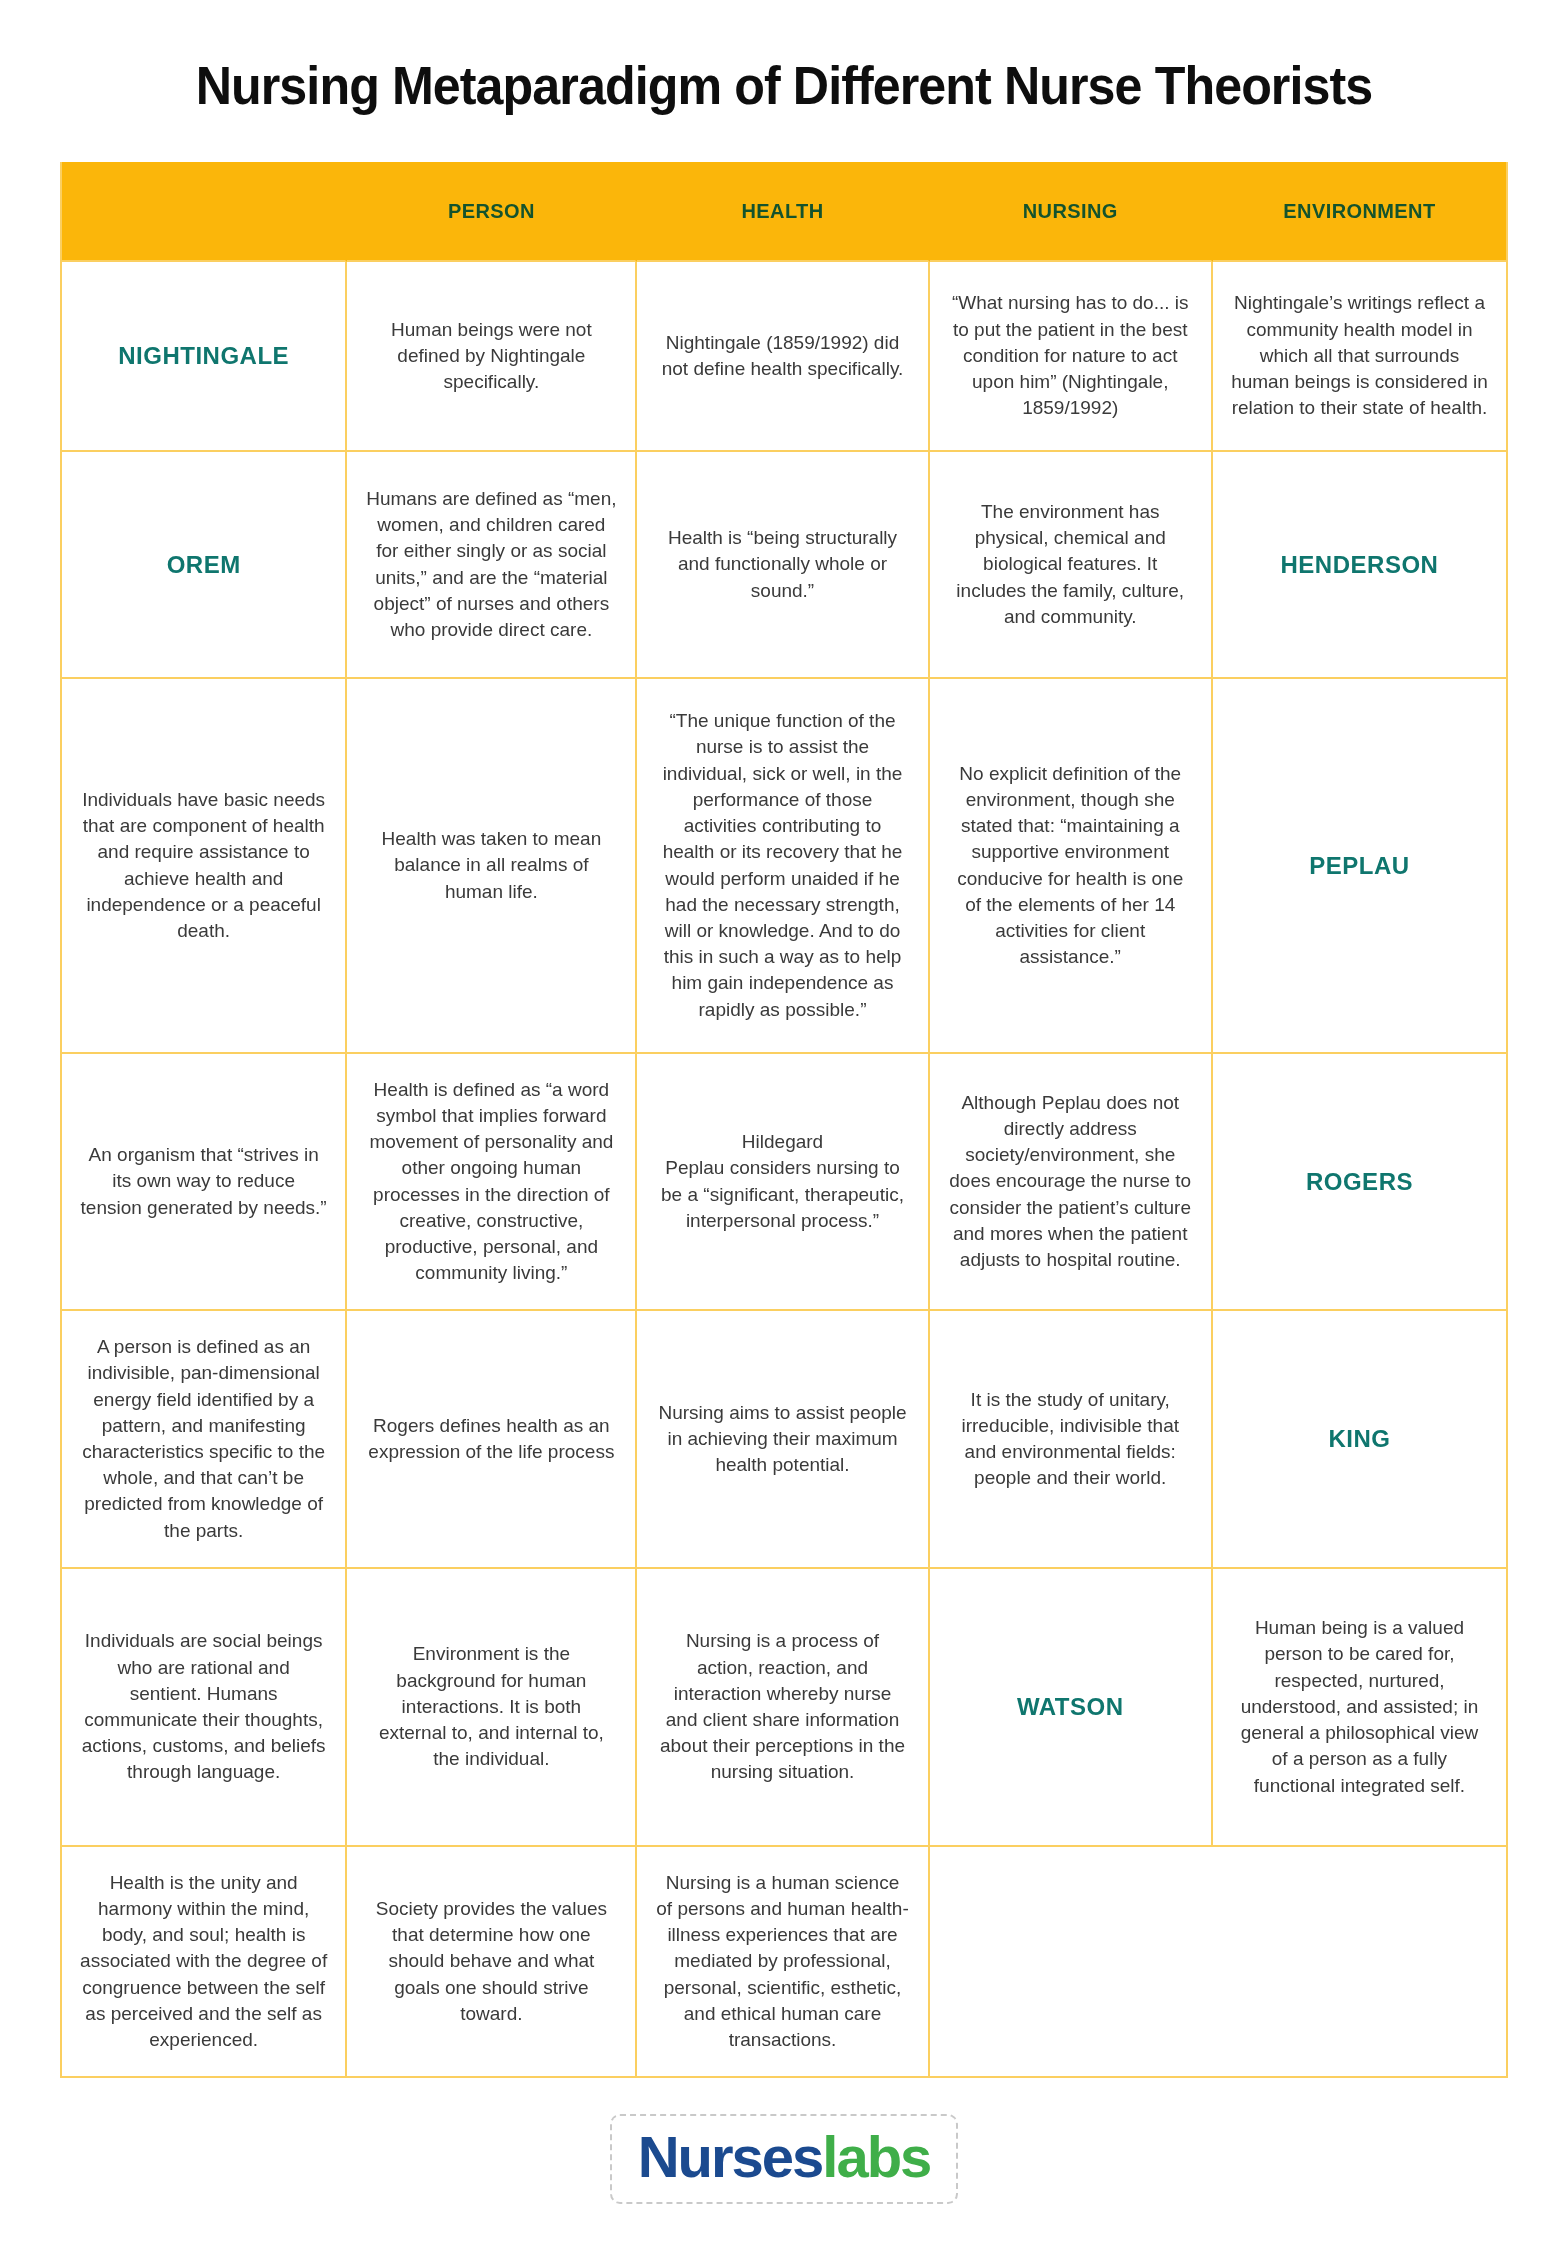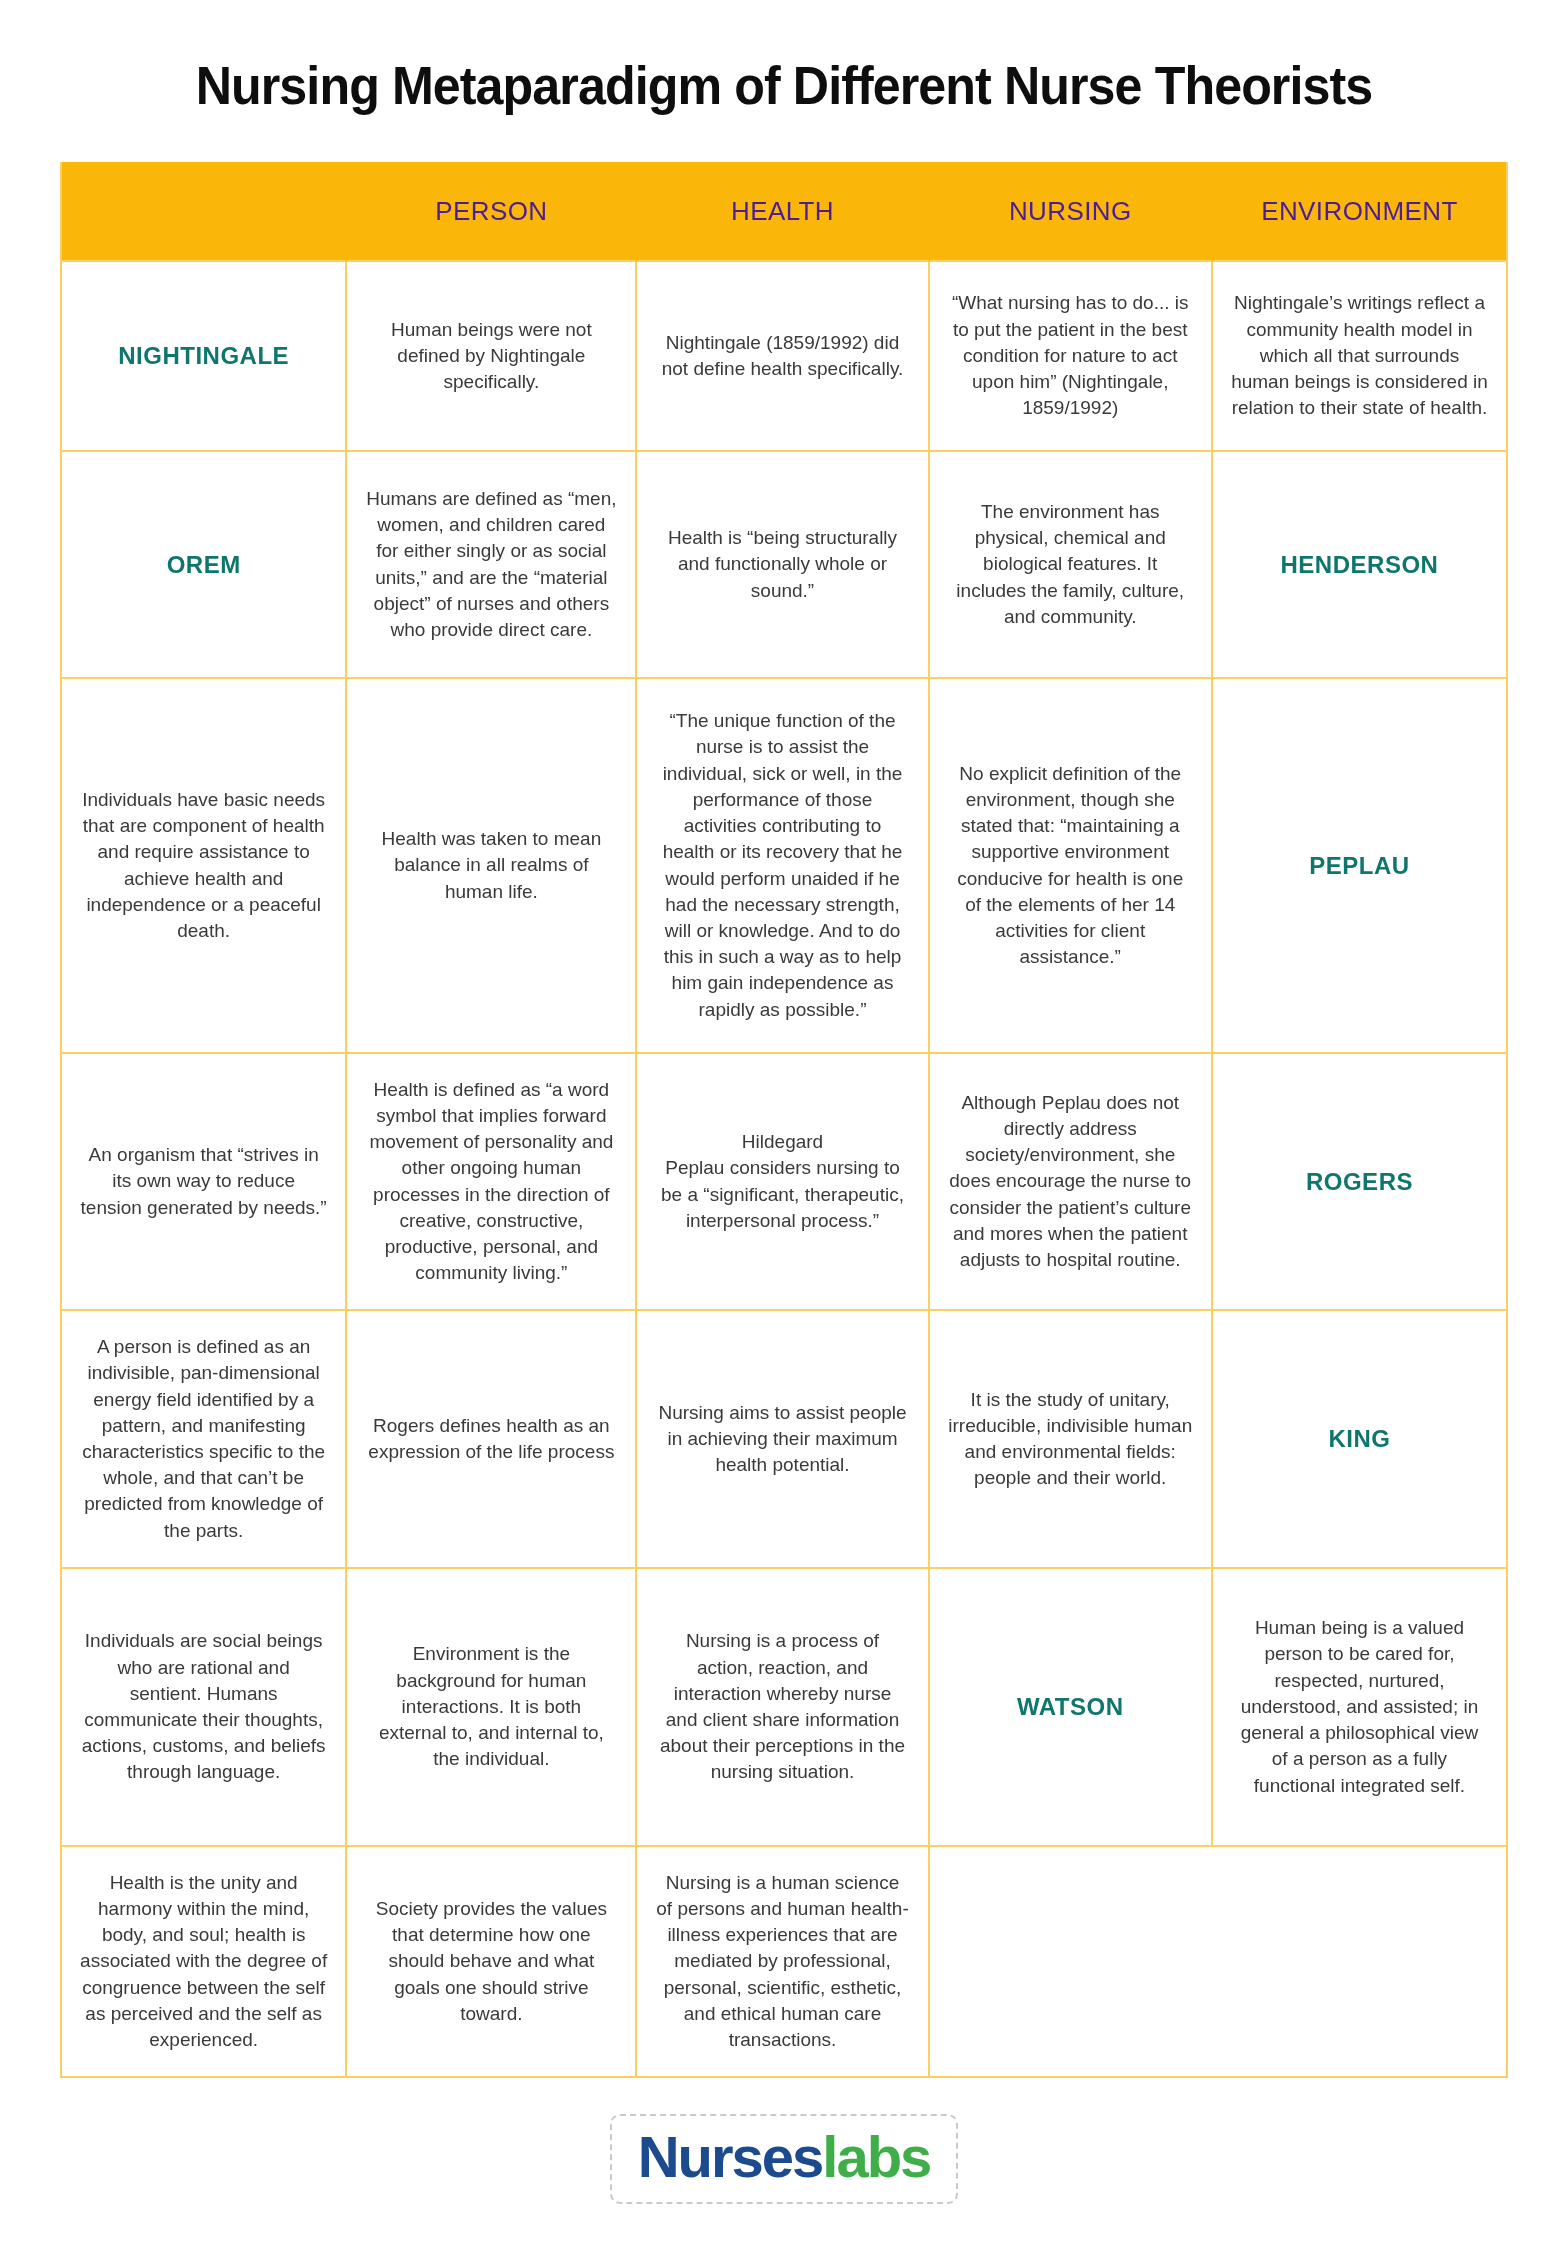--- a/index.html
+++ b/index.html
@@ -40,24 +40,24 @@
     justify-content:center;
     text-align:center;
     padding:10px 18px;
     white-space:pre-line;
   }
   .cell:nth-child(5n){border-right:none;}
   .cell:nth-child(n+36){border-bottom:none;}
   .head{
     background:var(--header-bg);
     border-right-color:var(--header-bg);
-    font-weight:400;
-    font-size:26px;
+    font-weight:700;
+    font-size:20px;
     letter-spacing:.4px;
-    color:#4c1d95;
+    color:#14532d;
   }
   .theorist{
     font-weight:700;
     font-size:24px;
     letter-spacing:.5px;
     color:#0f766e;
   }
   .body-cell{
     font-size:19px;
     line-height:1.38;
@@ -138,21 +138,21 @@
     <div class="cell body-cell">An organism that “strives in its own way to reduce tension generated by needs.”</div>
     <div class="cell body-cell">Health is defined as “a word symbol that implies forward movement of personality and other ongoing human processes in the direction of creative, constructive, productive, personal, and community living.”</div>
     <div class="cell body-cell">Hildegard
 Peplau considers nursing to be a “significant, therapeutic, interpersonal process.”</div>
     <div class="cell body-cell">Although Peplau does not directly address society/environment, she does encourage the nurse to consider the patient’s culture and mores when the patient adjusts to hospital routine.</div>
 
     <div class="cell theorist">ROGERS</div>
     <div class="cell body-cell">A person is defined as an indivisible, pan-dimensional energy field identified by a pattern, and manifesting characteristics specific to the whole, and that can’t be predicted from knowledge of the parts.</div>
     <div class="cell body-cell">Rogers defines health as an expression of the life process</div>
     <div class="cell body-cell">Nursing aims to assist people in achieving their maximum health potential.</div>
-    <div class="cell body-cell">It is the study of unitary, irreducible, indivisible human and environmental fields: people and their world.</div>
+    <div class="cell body-cell">It is the study of unitary, irreducible, indivisible that and environmental fields: people and their world.</div>
 
     <div class="cell theorist">KING</div>
     <div class="cell body-cell">Individuals are social beings who are rational and sentient. Humans communicate their thoughts, actions, customs, and beliefs through language.</div>
     <div class="cell body-cell">Environment is the background for human interactions. It is both external to, and internal to, the individual.</div>
     <div class="cell body-cell">Nursing is a process of action, reaction, and interaction whereby nurse and client share information about their perceptions in the nursing situation.</div>
 
     <div class="cell theorist">WATSON</div>
     <div class="cell body-cell">Human being is a valued person to be cared for, respected, nurtured, understood, and assisted; in general a philosophical view of a person as a fully functional integrated self.</div>
     <div class="cell body-cell">Health is the unity and harmony within the mind, body, and soul; health is associated with the degree of congruence between the self as perceived and the self as experienced.</div>
     <div class="cell body-cell">Society provides the values that determine how one should behave and what goals one should strive toward.</div>

